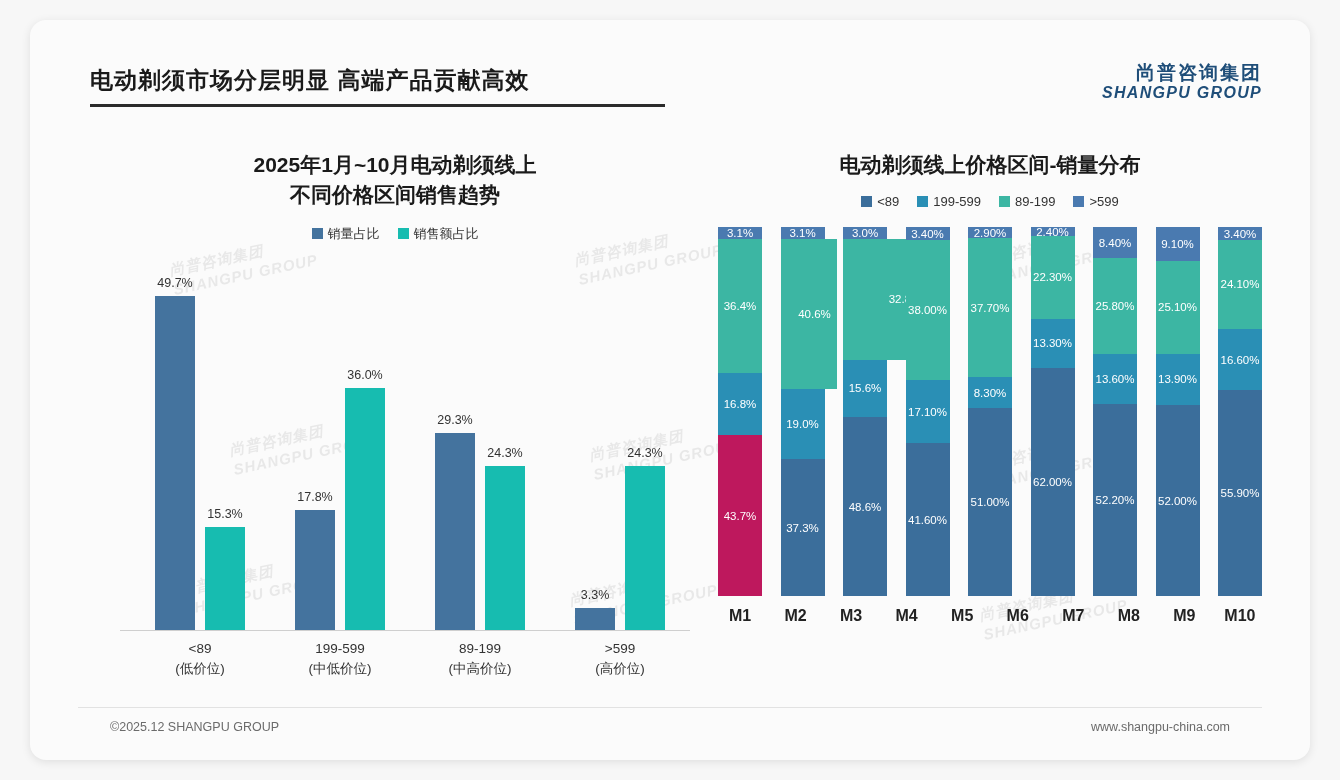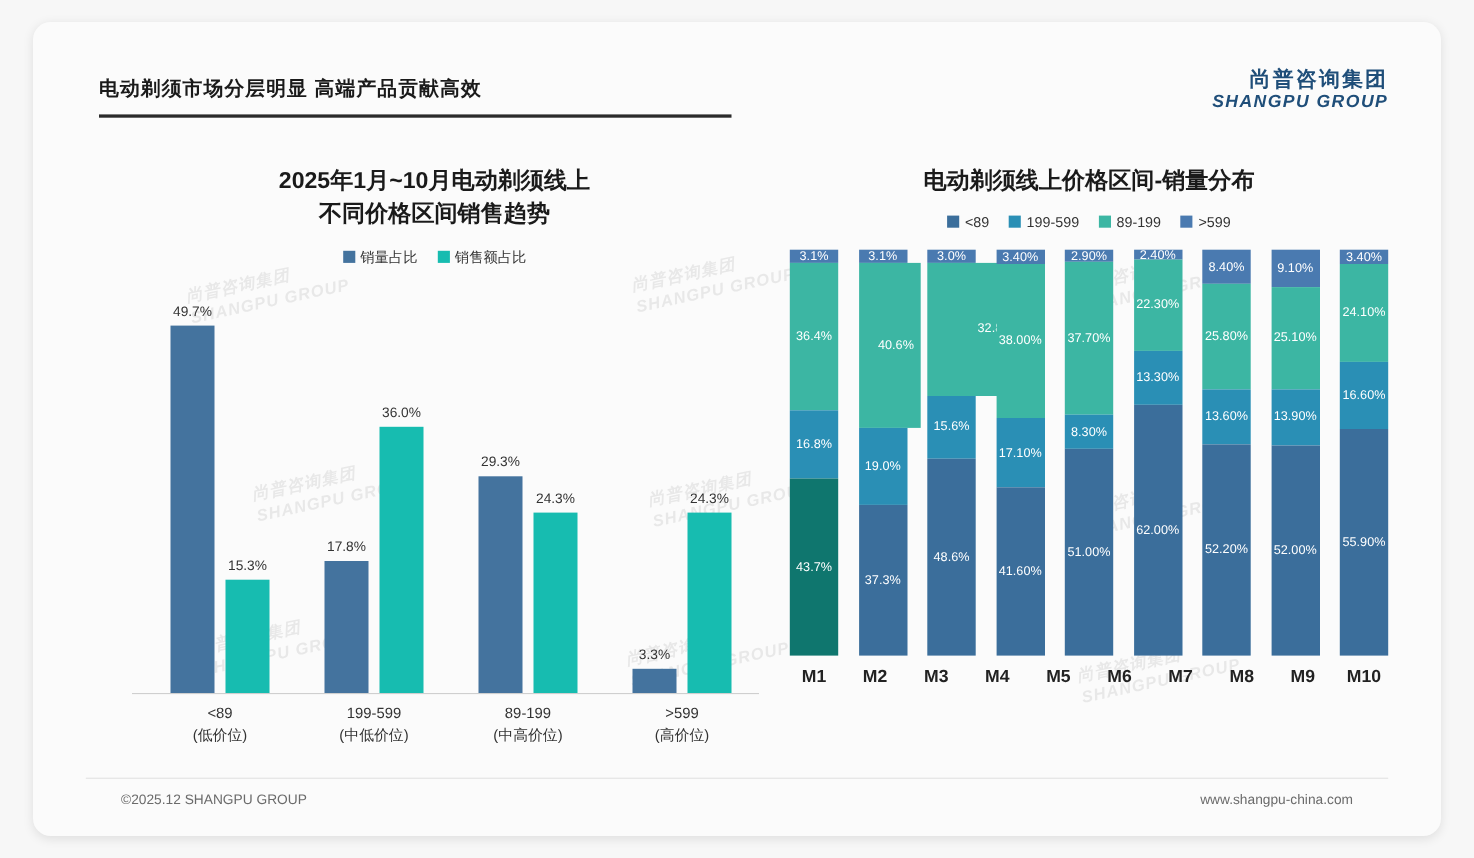--- a/index.html
+++ b/index.html
@@ -30,21 +30,21 @@
   .header {
     position: absolute;
     left: 0; top: 0;
     width: 100%;
     height: 100px;
   }
   .title {
     position: absolute;
     left: 60px;
     top: 60px;
-    font-size: 18px;
+    font-size: 23px;
     font-weight: bold;
     color: #1a1a1a;
     letter-spacing: 1px;
     transform: translateY(-50%);
     white-space: nowrap;
   }
   .title-underline {
     position: absolute;
     left: 60px;
     top: 84px;
@@ -407,21 +407,21 @@
             <div class="stack">
               <div class="seg" style="height: 11.47px; background: rgb(74, 122, 176);">
                 <span>3.1%</span>
               </div>
               <div class="seg" style="height: 134.68px; background: rgb(60, 182, 163);">
                 <span>36.4%</span>
               </div>
               <div class="seg" style="height: 62.16px; background: rgb(42, 143, 181);">
                 <span>16.8%</span>
               </div>
-              <div class="seg" style="height: 161.69px; background: #0f766e;">
+              <div class="seg" style="height: 161.69px; background: #be185d;">
                 <span>43.7%</span>
               </div>
             </div>
             <div class="stack">
               <div class="seg" style="height: 11.47px; background: rgb(74, 122, 176);">
                 <span>3.1%</span>
               </div>
               <div class="seg" style="height: 150.22px; background: rgb(60, 182, 163); padding-left: 12px;">
                 <span>40.6%</span>
               </div>

